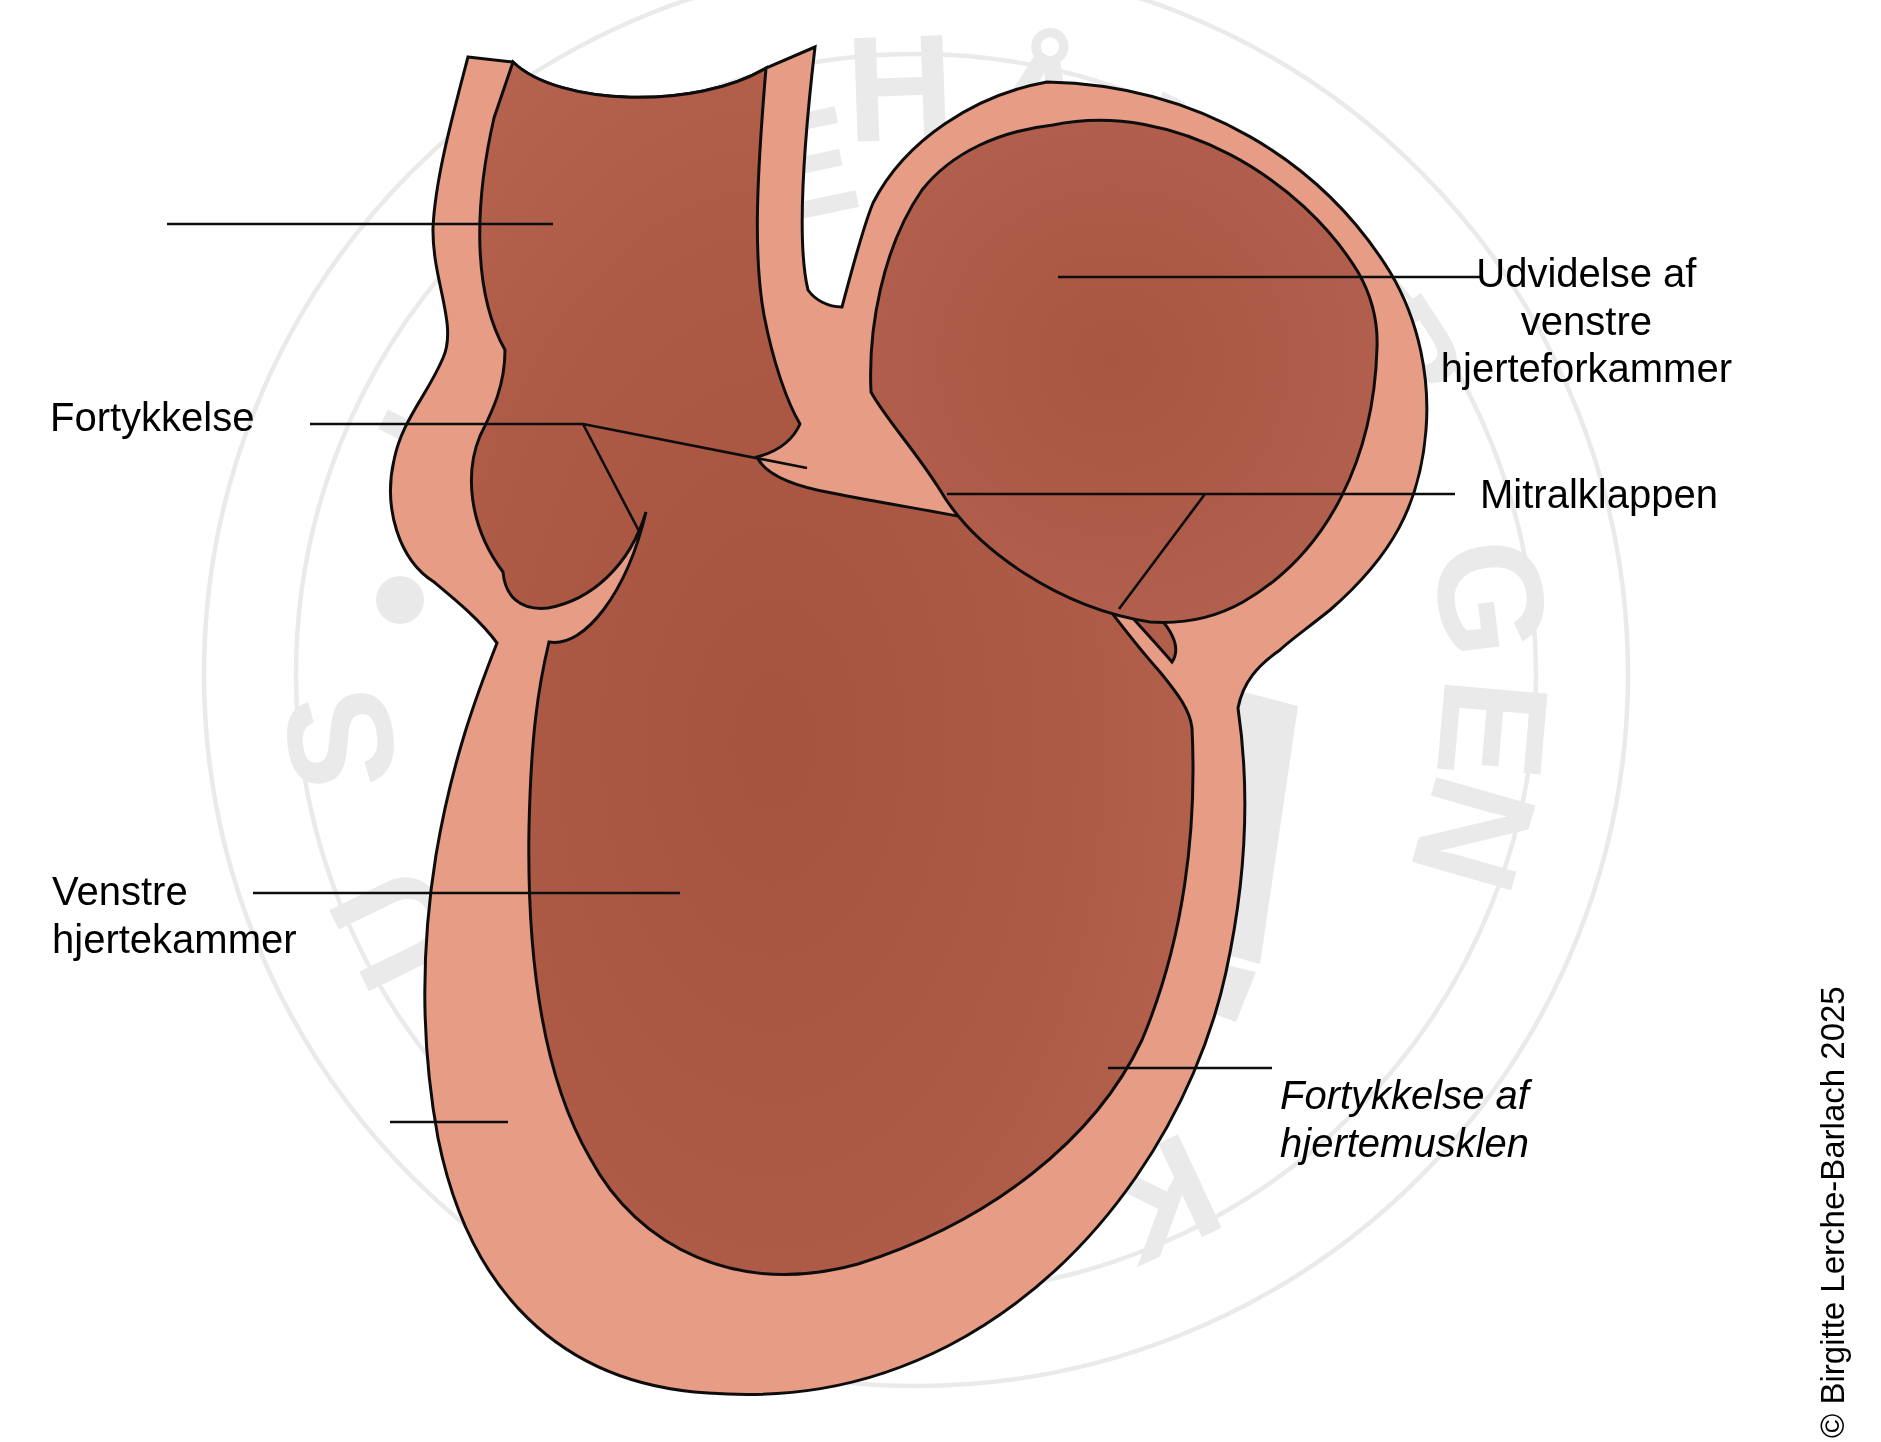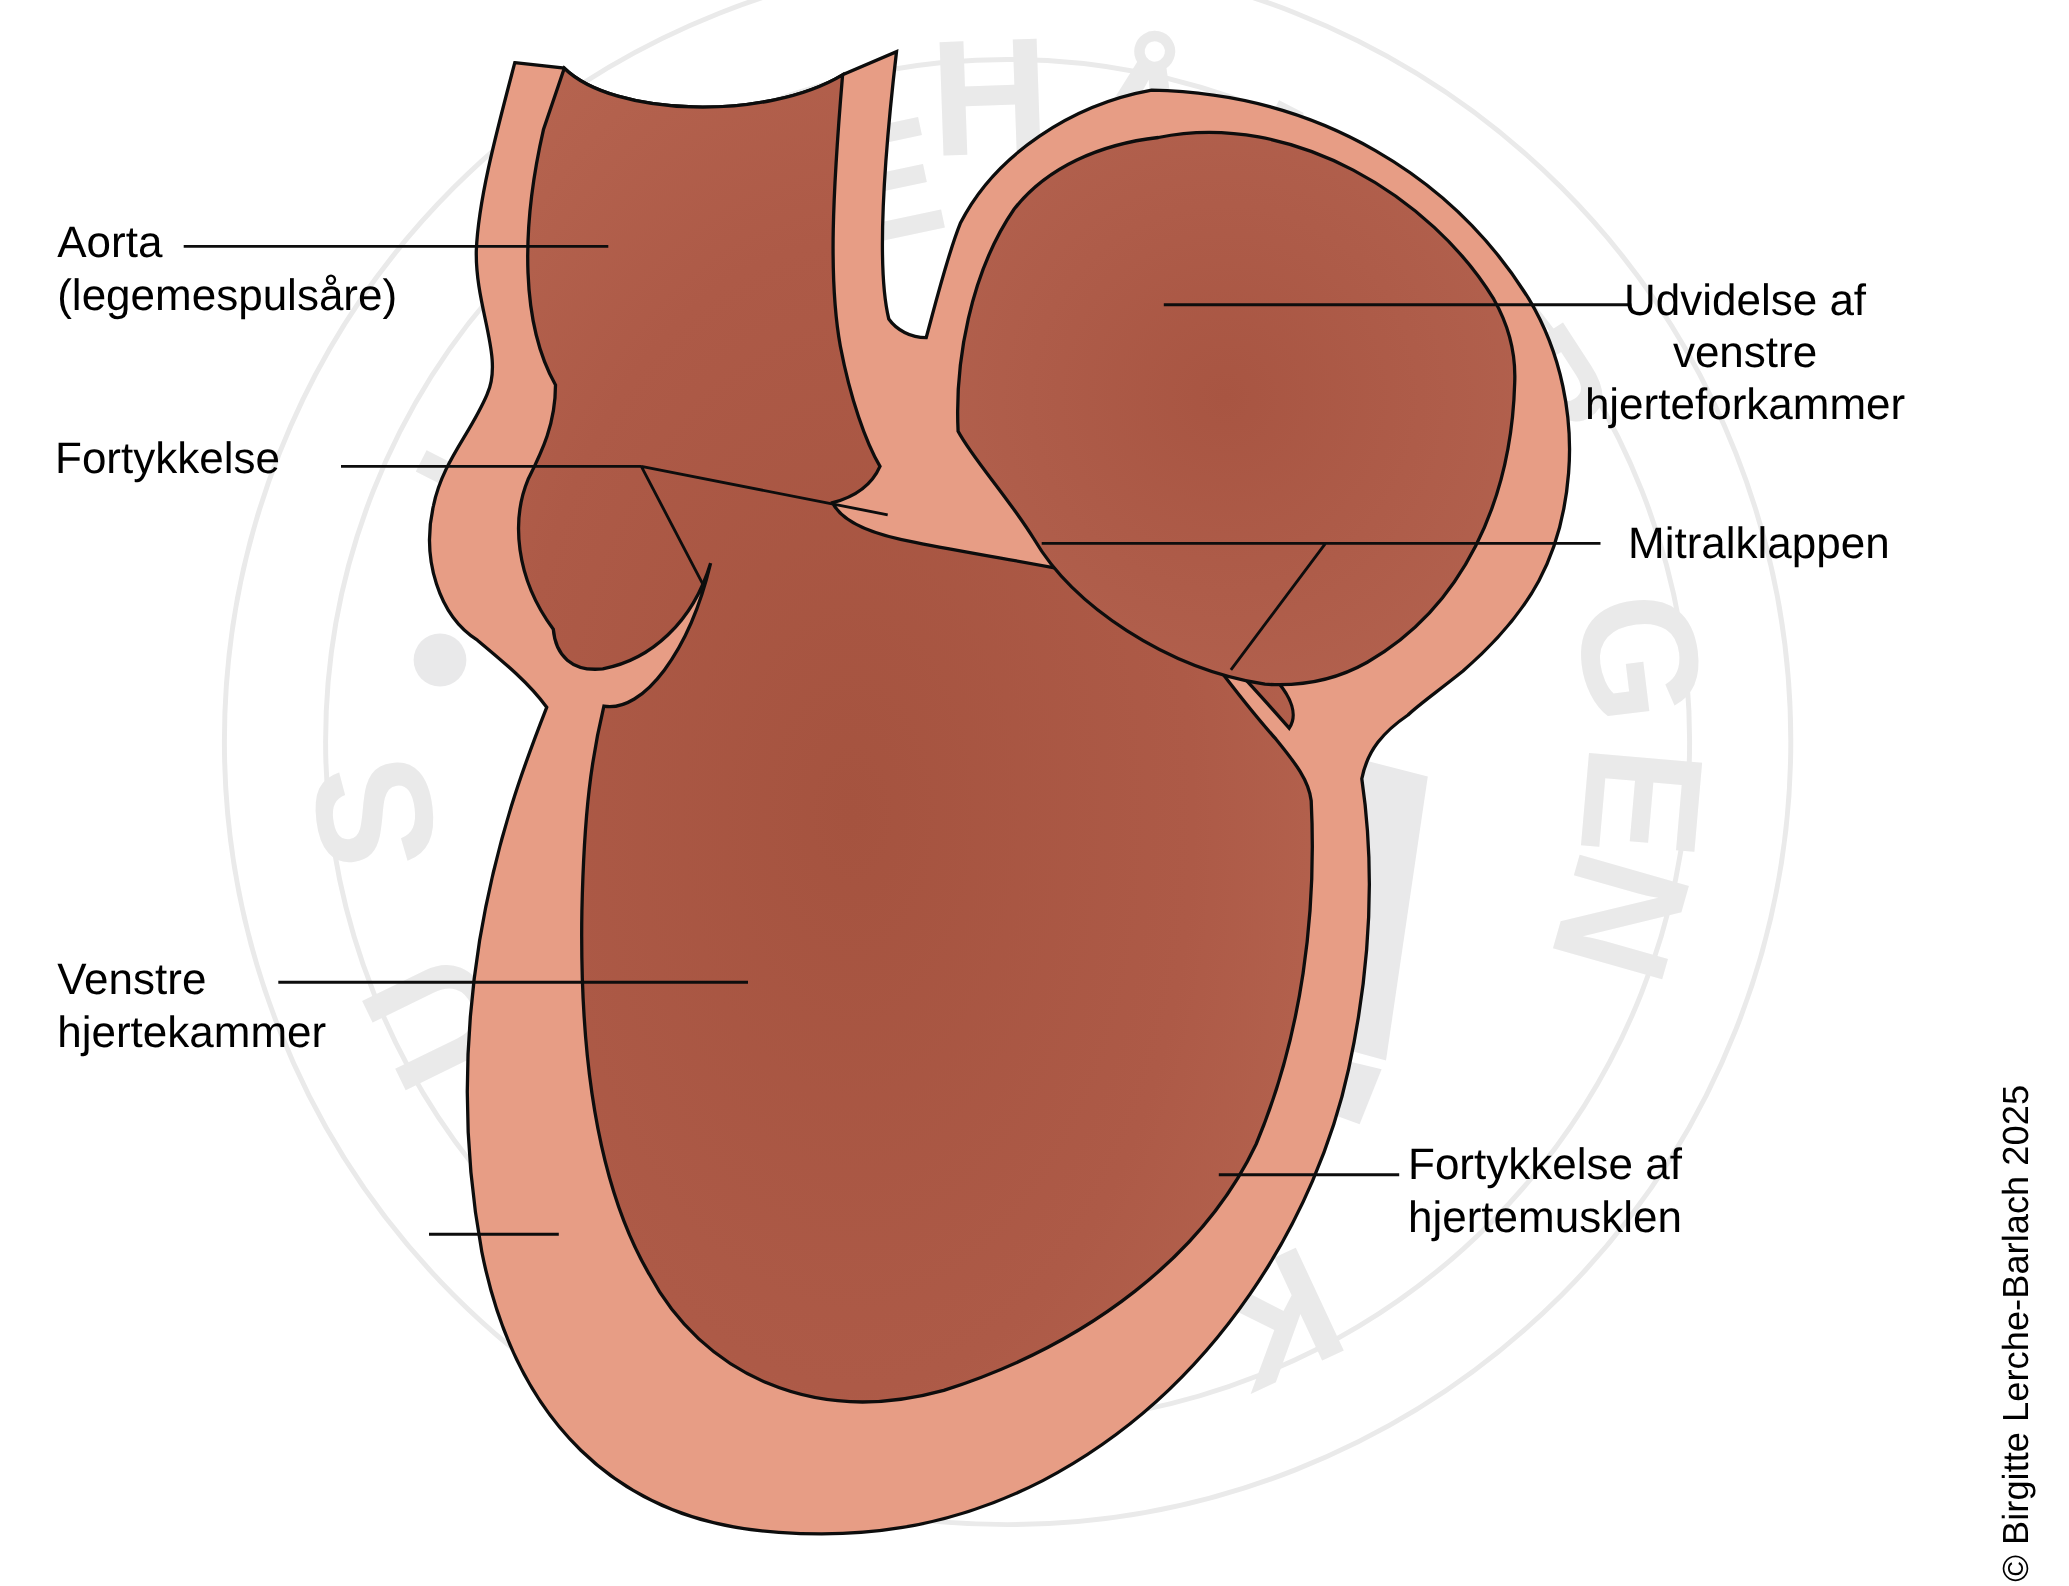--- a/index.html
+++ b/index.html
@@ -136,31 +136,29 @@
       <path d="M 1058,277 L 1483,277"></path>
       <path d="M 947,494 L 1455,494 M 1205,494 L 1119,609"></path>
       <path d="M 253,893 L 680,893"></path>
       <path d="M 390,1122 L 508,1122"></path>
       <path d="M 1108,1068 L 1272,1068"></path>
     </g>
 
     <text transform="translate(1844,1438) rotate(-90)" font-family="Liberation Sans, sans-serif" font-size="33" fill="#000">© Birgitte Lerche-Barlach 2025</text>
   </svg>
 
-  <div class="lbl" style="left:52px;top:198px;">Aorta
-(legemespulsåre)</div>
 
   <div class="lbl" style="left:50px;top:394px;">Fortykkelse</div>
 
   <div class="lbl right" style="right:149px;top:250px;">Udvidelse af
 venstre
 hjerteforkammer</div>
 
   <div class="lbl" style="left:1480px;top:471px;">Mitralklappen</div>
 
   <div class="lbl" style="left:52px;top:868px;">Venstre
 hjertekammer</div>
 
 
-  <div class="lbl" style="left:1280px;top:1036px;">Fortykkelse af
+  <div class="lbl" style="left:1280px;top:1072px;font-style:italic;">Fortykkelse af
 hjertemusklen</div>
 
 </div>
 
 </body></html>

